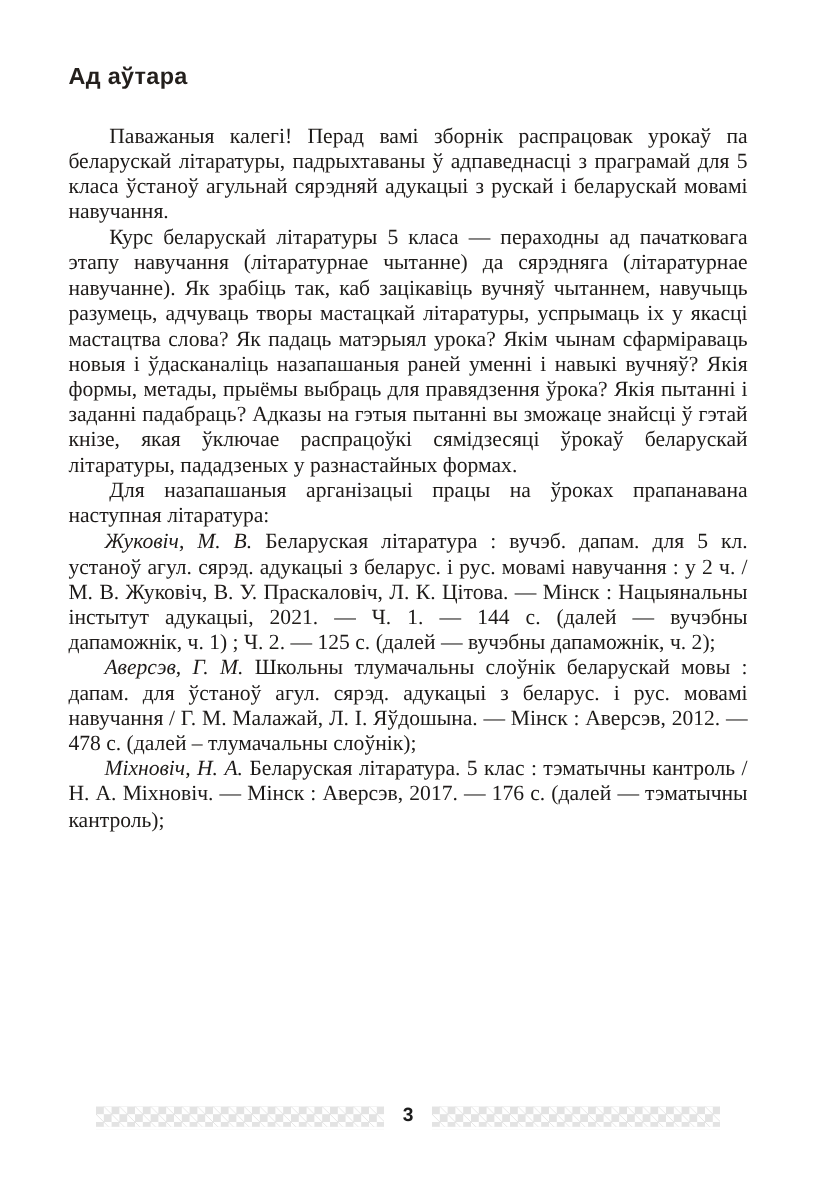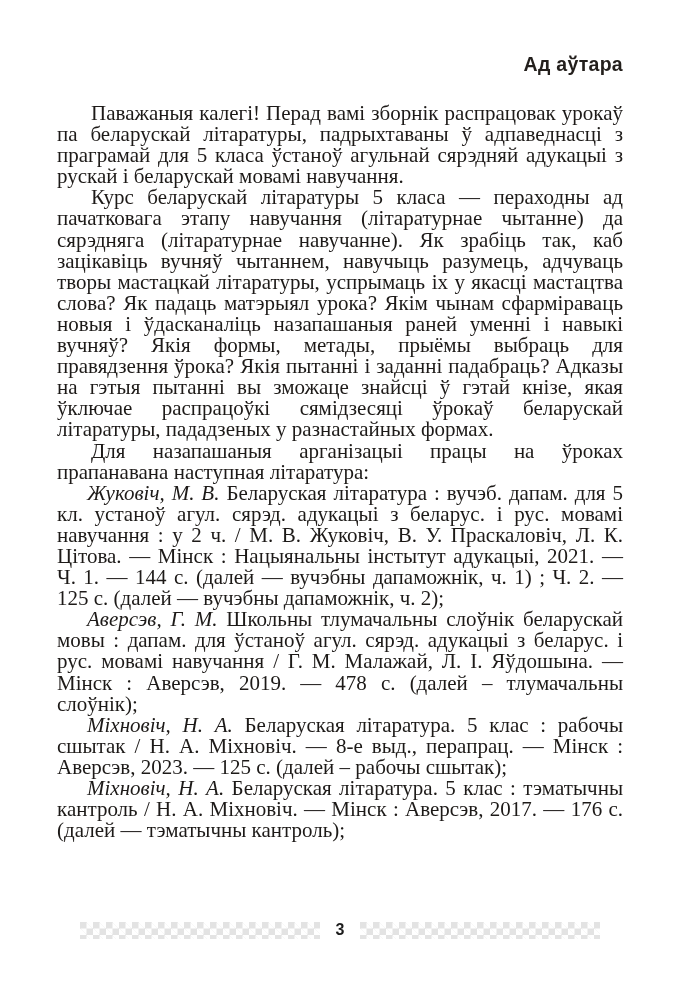--- a/index.html
+++ b/index.html
@@ -23,38 +23,38 @@
     width: 680px;
     height: 1000px;
     box-sizing: border-box;
   }
 
   .page-title {
     position: absolute;
     left: 57px;
     top: 53px;
     width: 566px;
-    text-align: right;
+    text-align: left;
     font-family: "Liberation Sans", "DejaVu Sans", sans-serif;
     font-weight: bold;
     font-size: 19.5px;
     letter-spacing: 0.3px;
     color: #231f1c;
   }
 
   .body-block {
     position: absolute;
     left: 57px;
     top: 103px;
     width: 566px;
   }
 
   p.para {
     margin: 0;
-    font-size: 21px;
+    font-size: 18px;
     line-height: 21.1px;
     text-align: justify;
     text-justify: inter-word;
     text-indent: 34px;
     hyphens: manual;
     color: #1d1a18;
   }
 
   p.para.biblio {
     text-indent: 30px;
@@ -116,26 +116,23 @@
 
     <p class="para">Курс беларускай літаратуры 5 класа — пераходны ад пачатковага этапу навучання (літаратурнае чытанне) да сярэдняга (літаратурнае навучанне). Як зрабіць так, каб зацікавіць вучняў чытаннем, навучыць разумець, адчуваць творы мастацкай літаратуры, успрымаць іх у якасці мастацтва слова? Як падаць матэрыял урока? Якім чынам сфарміраваць новыя і ўдасканаліць назапашаныя раней уменні і навыкі вучняў? Якія формы, метады, прыёмы выбраць для правядзення ўрока? Якія пытанні і заданні падабраць? Адказы на гэтыя пытанні вы зможаце знайсці ў гэтай кнізе, якая ўключае распрацоўкі сямідзесяці ўрокаў беларускай літаратуры, пададзеных у разнастайных формах.</p>
 
     <p class="para">Для назапашаныя арганізацыі працы на ўроках прапанавана наступная літаратура:</p>
 
     <p class="para biblio">
       <span class="it">Жуковіч, М. В.</span><span> Беларуская літаратура : вучэб. дапам. для 5 кл. устаноў агул. сярэд. адукацыі з беларус. і рус. мовамі навучання : у 2 ч. / М. В. Жуковіч, В. У. Праскаловіч, Л. К. Цітова. — Мінск : Нацыянальны інстытут адукацыі, 2021. — Ч. 1. — 144 с. (далей — вучэбны дапаможнік, ч. 1) ; Ч. 2. — 125 с. (далей — вучэбны дапаможнік, ч. 2);</span>
     </p>
 
     <p class="para biblio">
-      <span class="it">Аверсэв, Г. М.</span><span> Школьны тлумачальны слоўнік беларускай мовы : дапам. для ўстаноў агул. сярэд. адукацыі з беларус. і рус. мовамі навучання / Г. М. Малажай, Л. І. Яўдошына. — Мінск : Аверсэв, 2019. — 478 с. (далей – тлумачальны слоўнік);</span>
+      <span class="it">Аверсэв, Г. М.</span><span> Школьны тлумачальны слоўнік беларускай мовы : дапам. для ўстаноў агул. сярэд. адукацыі з беларус. і рус. мовамі навучання / Г. М. Малажай, Л. І. Яўдошына. — Мінск : Аверсэв, 2012. — 478 с. (далей – тлумачальны слоўнік);</span>
     </p>
 
-    <p class="para biblio">
-      <span class="it">Міхновіч, Н. А.</span><span> Беларуская літаратура. 5 клас : рабочы сшытак / Н. А. Міхновіч. — 8-е выд., перапрац. — Мінск : Аверсэв, 2023. — 125 с. (далей – рабочы сшытак);</span>
-    </p>
 
     <p class="para biblio">
       <span class="it">Міхновіч, Н. А.</span><span> Беларуская літаратура. 5 клас : тэматычны кантроль / Н. А. Міхновіч. — Мінск : Аверсэв, 2017. — 176 с. (далей — тэматычны кантроль);</span>
     </p>
 
 
   </div>
 
   <div class="footer">
     <div class="ornament left"></div>

